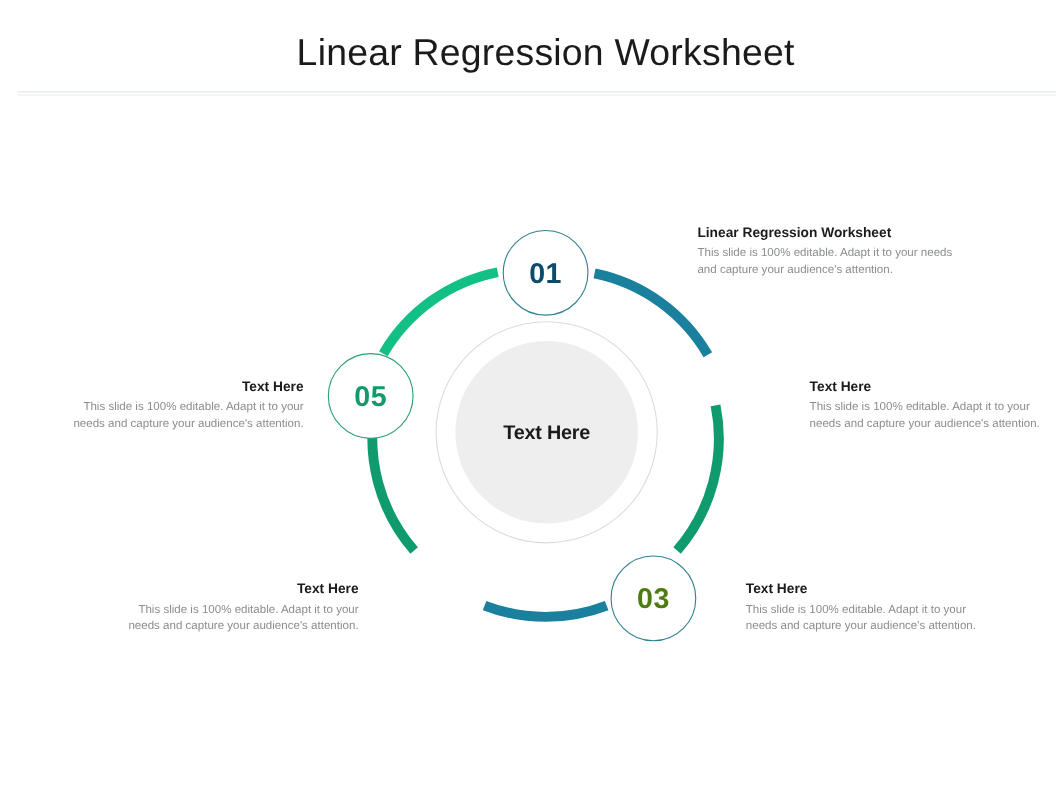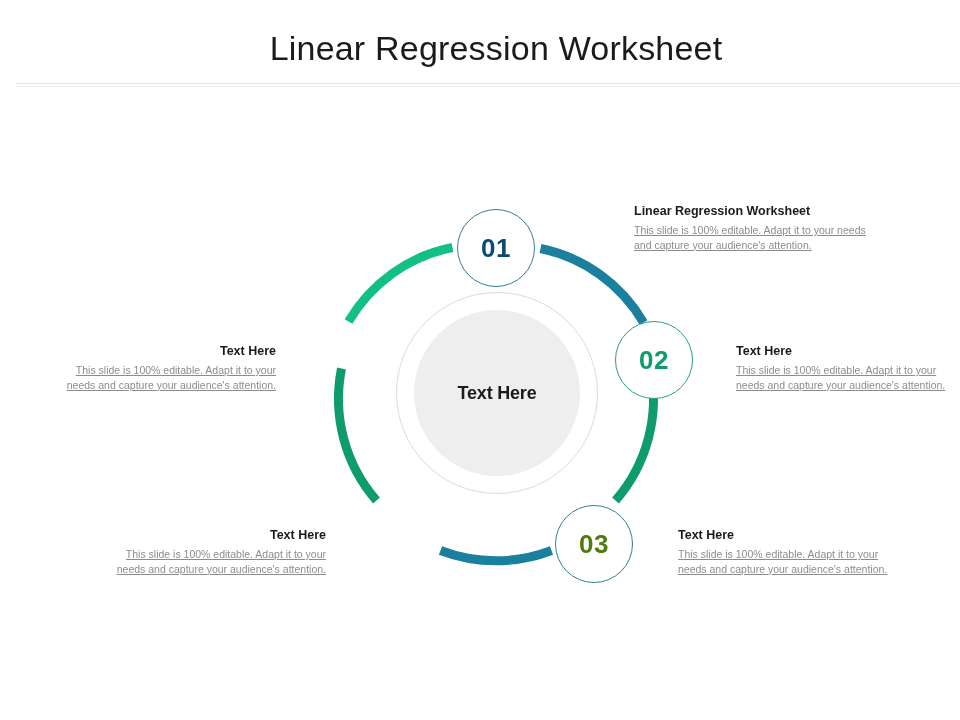--- a/index.html
+++ b/index.html
@@ -138,21 +138,20 @@
     line-height: 17px;
     margin: 0 0 3px 0;
     white-space: nowrap;
   }
   .block .b-body {
     font-size: 10.5px;
     font-weight: 400;
     color: #8a8d90;
     line-height: 14.5px;
     margin: 0;
-    text-decoration: underline;
   }
   .block.right { text-align: left; }
   .block.left  { text-align: right; }
 
   .block-1 { left: 618px; top: 203px; width: 250px; }
   .block-2 { left: 720px; top: 343px; width: 215px; }
   .block-3 { left: 662px; top: 527px; width: 215px; }
   .block-4 { left: 95px;  top: 527px; width: 215px; }
   .block-5 { left: 45px;  top: 343px; width: 215px; }
   .block-1 .b-title { font-size: 12.5px; }
@@ -184,26 +183,26 @@
     </svg>
 
     <div class="center-ring"></div>
     <div class="center-disc">
       <span class="center-label">Text Here</span>
     </div>
 
     <div class="node node-01">
       <span class="num">01</span>
     </div>
-    <div class="node node-02">
-      <span class="num">02</span>
-    </div>
     <div class="node node-03">
       <span class="num">03</span>
     </div>
+    <div class="node node-05">
+      <span class="num">05</span>
+    </div>
   </div>
 
   <div class="block right block-1">
     <p class="b-title">Linear Regression Worksheet</p>
     <p class="b-body">This slide is 100% editable. Adapt it to your needs and capture your audience's attention.</p>
   </div>
 
   <div class="block right block-2">
     <p class="b-title">Text Here</p>
     <p class="b-body">This slide is 100% editable. Adapt it to your needs and capture your audience's attention.</p>

